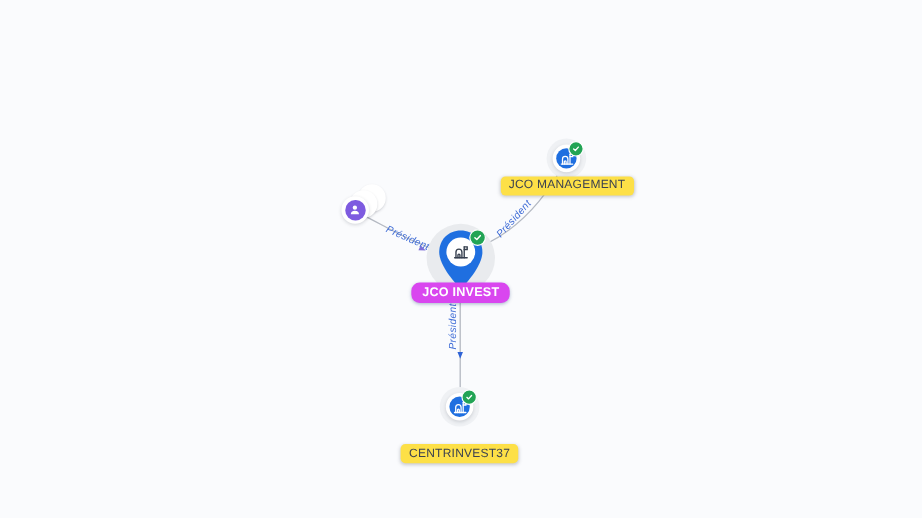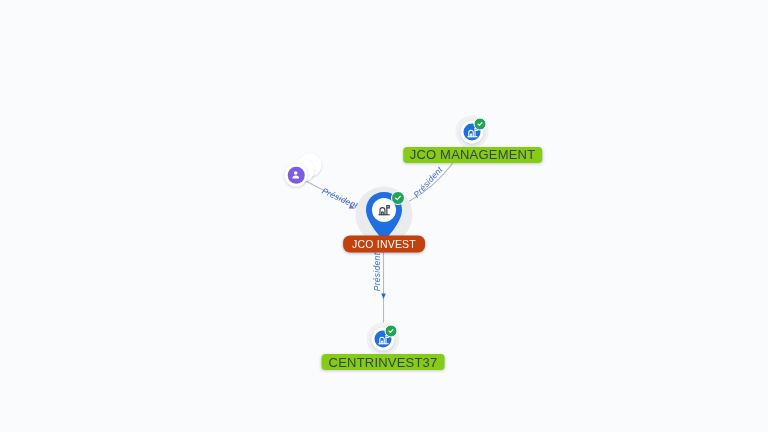--- a/index.html
+++ b/index.html
@@ -45,29 +45,29 @@
   }
   .badge{
     position:absolute;width:11px;height:11px;border-radius:50%;
     background:#22a455;border:1.5px solid #ffffff;
     transform:translate(-50%,-50%);
     display:flex;align-items:center;justify-content:center;
   }
   .pill{
     position:absolute;z-index:4;
     transform:translate(-50%,-50%);
-    background:#84cc16;color:#3c4250;
-    font-size:13px;line-height:11px;
+    background:#fde047;color:#3c4250;
+    font-size:10px;line-height:11px;
     padding:2.5px 7px;border-radius:4px;
     white-space:nowrap;letter-spacing:.2px;
     box-shadow:0 1px 3px rgba(50,55,70,.25);
   }
   .pill.selected{
-    background:#c2410c;color:#ffffff;
-    font-weight:normal;font-size:10.5px;
+    background:#d946ef;color:#ffffff;
+    font-weight:bold;font-size:10.5px;
     padding:3px 9px;border-radius:7px;
     box-shadow:0 1px 3px rgba(30,60,120,.35);
   }
   .pin-svg{position:absolute;left:-23px;top:-21px;}
 </style>
 </head>
 <body>
 
 <div class="canvas">
 
@@ -148,15 +148,15 @@
     </svg>
     <div class="badge" style="left:14px;top:-12px;width:12px;height:12px;">
       <svg width="8" height="8" viewBox="0 0 10 10">
         <path d="M2.2 5.2 L4.2 7 L7.8 3" fill="none" stroke="#ffffff" stroke-width="1.6" stroke-linecap="round" stroke-linejoin="round"></path>
       </svg>
     </div>
   </div>
 
   <div class="pill selected" style="left:384px;top:243.5px;">JCO INVEST</div>
   <div class="pill" style="left:472.5px;top:154.5px;">JCO MANAGEMENT</div>
-  <div class="pill" style="left:383px;top:362px;">CENTRINVEST37</div>
+  <div class="pill" style="left:383px;top:378px;">CENTRINVEST37</div>
 
 </div>
 
 </body></html>

